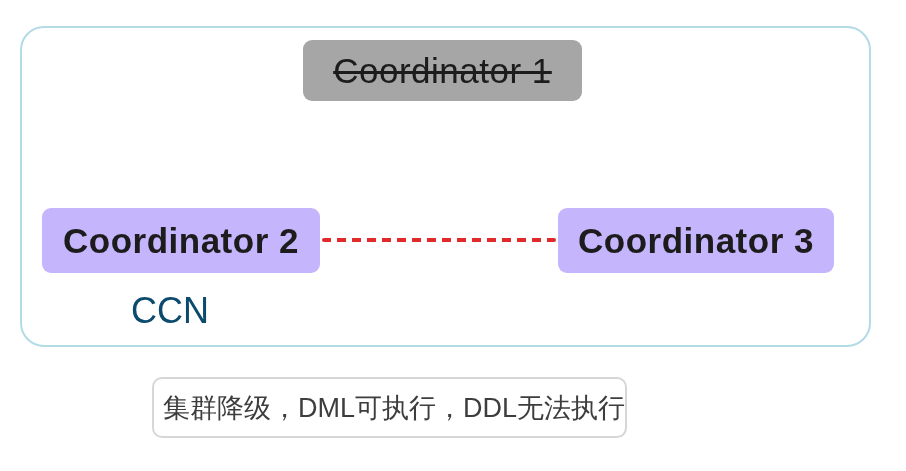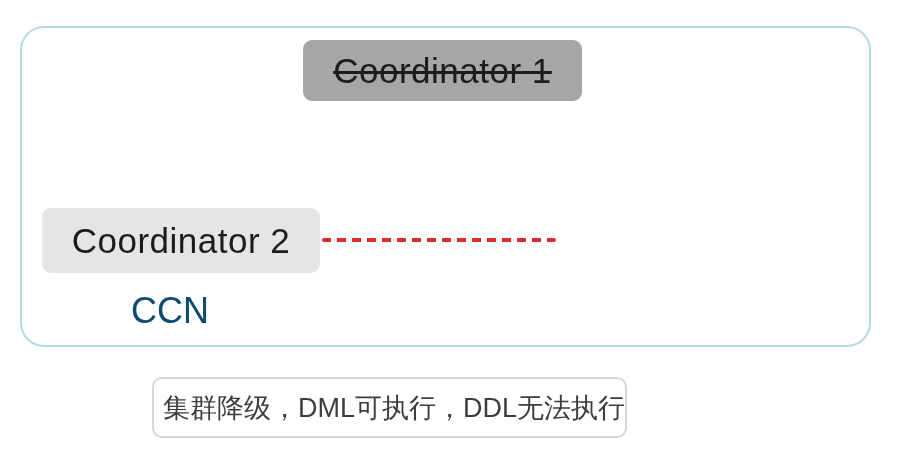--- a/index.html
+++ b/index.html
@@ -35,21 +35,22 @@
   .node-offline {
     left: 303px; top: 40px;
     width: 279px; height: 61px;
     background: #a6a6a6;
   }
   .node-offline .node-label {
     text-decoration: line-through;
     text-decoration-thickness: 3px;
   }
   .node-active {
-    background: #e5e5e5;
+    background: #c4b5fd;
+    font-weight: bold;
   }
   .node-coord2 {
     left: 42px; top: 208px;
     width: 278px; height: 65px;
   }
   .node-coord3 {
     left: 558px; top: 208px;
     width: 276px; height: 65px;
   }
 
@@ -101,20 +102,23 @@
   <div class="node node-offline">
     <span class="node-label">Coordinator 1</span>
   </div>
 
   <div class="node node-active node-coord2">
     <span class="node-label">Coordinator 2</span>
   </div>
 
   <div class="link-dashed"></div>
 
+  <div class="node node-active node-coord3">
+    <span class="node-label">Coordinator 3</span>
+  </div>
 
   <div class="ccn-label">CCN</div>
 
   <div class="caption-box">
     <span class="caption-text">集群降级，DML可执行，DDL无法执行</span>
   </div>
 
 </div>
 
 </body></html>

